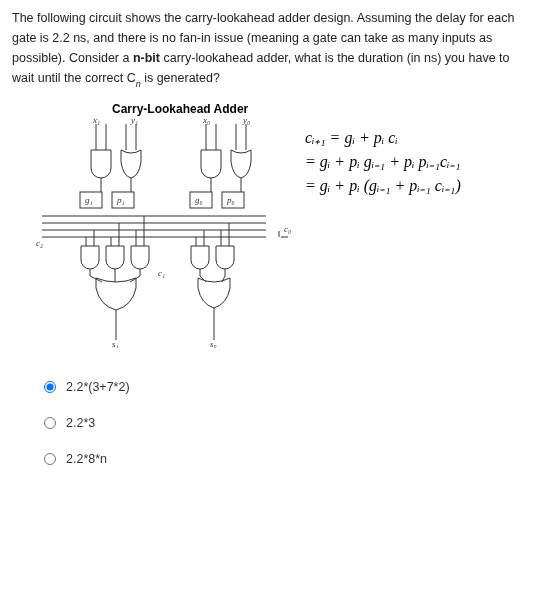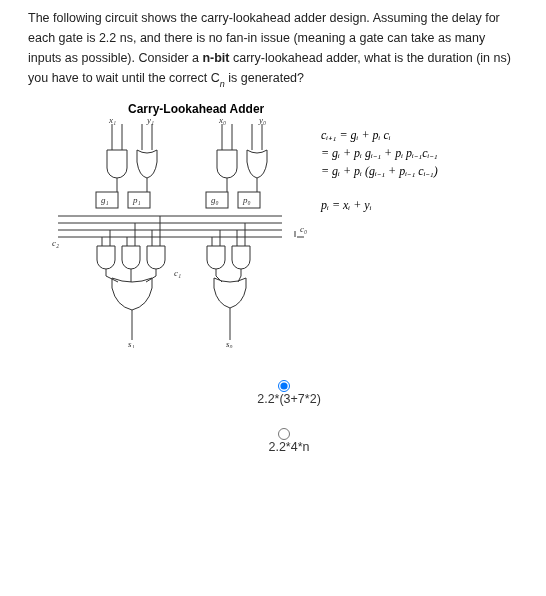--- a/index.html
+++ b/index.html
@@ -4,21 +4,21 @@
   <style>
     * { box-sizing: border-box; margin: 0; padding: 0; }
     body {
       font-family: Arial, Helvetica, sans-serif;
       width: 546px;
       height: 596px;
       background: #ffffff;
       overflow: hidden;
     }
     .content {
-      padding: 8px 28px;
+      padding: 8px 12px;
     }
     .question {
       font-size: 12.5px;
       color: #222;
       line-height: 1.6;
       margin-bottom: 12px;
     }
     .question .bold { font-weight: bold; }
     .figure-area {
       position: relative;
@@ -36,39 +36,38 @@
     .circuit {
       position: absolute;
       left: 24px;
       top: 14px;
     }
     .equations {
       position: absolute;
       left: 293px;
       top: 24px;
       font-family: "Times New Roman", serif;
-      font-size: 12px;
+      font-size: 16px;
       font-style: italic;
       line-height: 1.5;
       white-space: nowrap;
     }
     .eq-block2 {
       margin-top: 16px;
     }
     sub { font-size: 9px; font-style: italic; position: relative; top: 1px;}
     .options {
       margin-left: 32px;
     }
     .option {
       display: flex;
       align-items: center;
       margin-bottom: 22px;
       font-size: 12.5px;
       color: #333;
-      flex-direction: column;
     }
     .option input[type="radio"] {
       margin-right: 10px;
       width: 12px;
       height: 12px;
     }
   </style>
 </head>
 <body>
 
@@ -171,28 +170,31 @@
         <text x="159" y="87">g₀</text>
         <text x="191" y="87">p₀</text>
       </g>
     </svg>
 
     <div class="equations">
       <div>cᵢ₊₁ = gᵢ + pᵢ cᵢ</div>
       <div>= gᵢ + pᵢ gᵢ₋₁  +  pᵢ pᵢ₋₁cᵢ₋₁</div>
       <div>= gᵢ + pᵢ (gᵢ₋₁ + pᵢ₋₁ cᵢ₋₁)</div>
       <div class="eq-block2">
-        <div>pᵢ = xᵢ + yᵢ</div>
       </div>
     </div>
   </div>
 
   <div class="options">
     <label class="option">
       <input type="radio" name="ans" checked="" style="">
       <span>2.2*(3+7*2)</span>
     </label>
     <label class="option">
       <input type="radio" name="ans" style="">
-      <span>2.2*4*n</span>
+      <span>2.2*3</span>
+    </label>
+    <label class="option">
+      <input type="radio" name="ans" style="">
+      <span>2.2*8*n</span>
     </label>
   </div>
 </div>
 
 </body></html>

